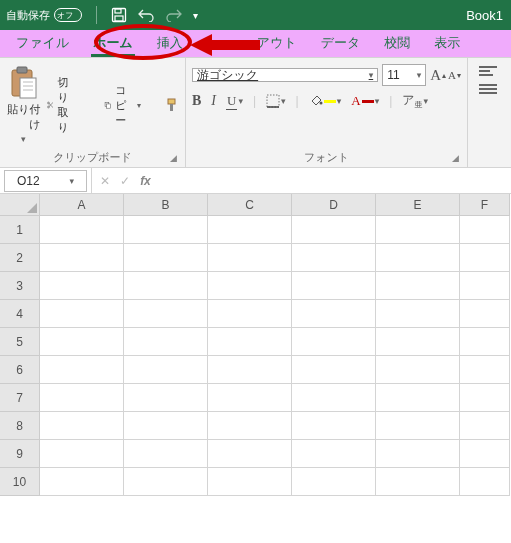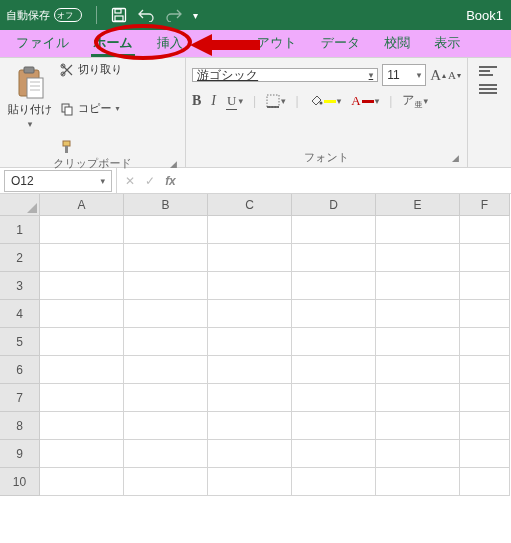--- a/index.html
+++ b/index.html
@@ -28,21 +28,21 @@
   
   .ribbon { background:#f3f3f3; height:110px; border-bottom:1px solid #d4d4d4; display:flex; }
   .group { border-right:1px solid #d4d4d4; display:flex; flex-direction:column; padding:4px 6px 2px; }
   .group-body { flex:1; display:flex; }
   .group-label { text-align:center; font-size:11px; color:#666; padding:2px 0 0; position:relative;}
   .group-launcher { position:absolute; right:2px; bottom:2px; font-size:9px; color:#888;}
 
   
   .clip-paste { width:48px; display:flex; flex-direction:column; align-items:center; gap:2px; padding-top:4px;text-align:right;}
   .clip-paste .lbl { font-size:11px; color:#333;}
-  .clip-list { display:flex; flex-direction:column; justify-content:center; gap:24px; margin-left:6px; font-size:11px; color:#333;}
+  .clip-list { display:flex; flex-direction:row; justify-content:center; gap:24px; margin-left:6px; font-size:11px; color:#333;}
   .clip-list .row { display:flex; align-items:center; gap:4px;}
 
   
   .font-rows { display:flex; flex-direction:column; gap:6px; width:270px; padding-top:2px;}
   .font-row1 { display:flex; align-items:center; gap:4px;}
   .fontname { flex:1; height:14px; border:1px solid #aaa; background:#fff; display:flex; align-items:center; padding:0 4px; justify-content:space-between;text-decoration:underline;}
   .fontsize { width:44px; height:22px; border:1px solid #aaa; background:#fff; display:flex; align-items:center; padding:0 4px; justify-content:space-between;}
   .small-dd { font-size:9px; color:#666;}
   .font-grow { display:flex; gap:2px;}
   .fg-a { font-family:"Times New Roman",serif; }
@@ -52,21 +52,21 @@
   .swatch { width:12px; height:3px; display:inline-block;}
   .border-icon { width:14px;height:14px; }
 
   
   .align-col { display:flex; flex-direction:column; gap:8px; align-items:center; padding-top:4px; width:34px;}
   .lines { display:flex; flex-direction:column; gap:2px; width:18px;}
   .lines span{ height:2px; background:#666; display:block;}
 
   
   .fbar { height:26px; border-bottom:1px solid #d4d4d4; display:flex; align-items:center; background:#fff;}
-  .namebox { width:108px; height:22px; border:1px solid #bfbfbf; margin:0 4px; display:flex; align-items:center; padding:0 6px; justify-content:space-between; background:#fff; font-size:12px;}
+  .namebox { width:83px; height:22px; border:1px solid #bfbfbf; margin:0 4px; display:flex; align-items:center; padding:0 12px; justify-content:space-between; background:#fff; font-size:12px;}
   .fx-wrap { display:flex; align-items:center; gap:10px; padding:0 8px; color:#bbb; border-left:1px solid #d4d4d4; height:100%;}
   .fx { font-style:italic; color:#888; font-size:12px;font-weight:bold;}
 
   
   .sheet { display:flex; }
   .rowhdrs { display:flex; flex-direction:column;}
   .corner { width:40px; height:22px; background:#e6e6e6; border-right:1px solid #ccc; border-bottom:1px solid #ccc; position:relative;}
   .corner::after{content:""; position:absolute; right:2px; bottom:2px; width:0;height:0;border-left:10px solid transparent; border-bottom:10px solid #b0b0b0;}
   .rh { width:40px; height:28px; background:#e6e6e6; border-right:1px solid #ccc; border-bottom:1px solid #ccc; display:flex; align-items:center; justify-content:center; color:#555; font-size:12px;}
   .cols { display:flex;}

